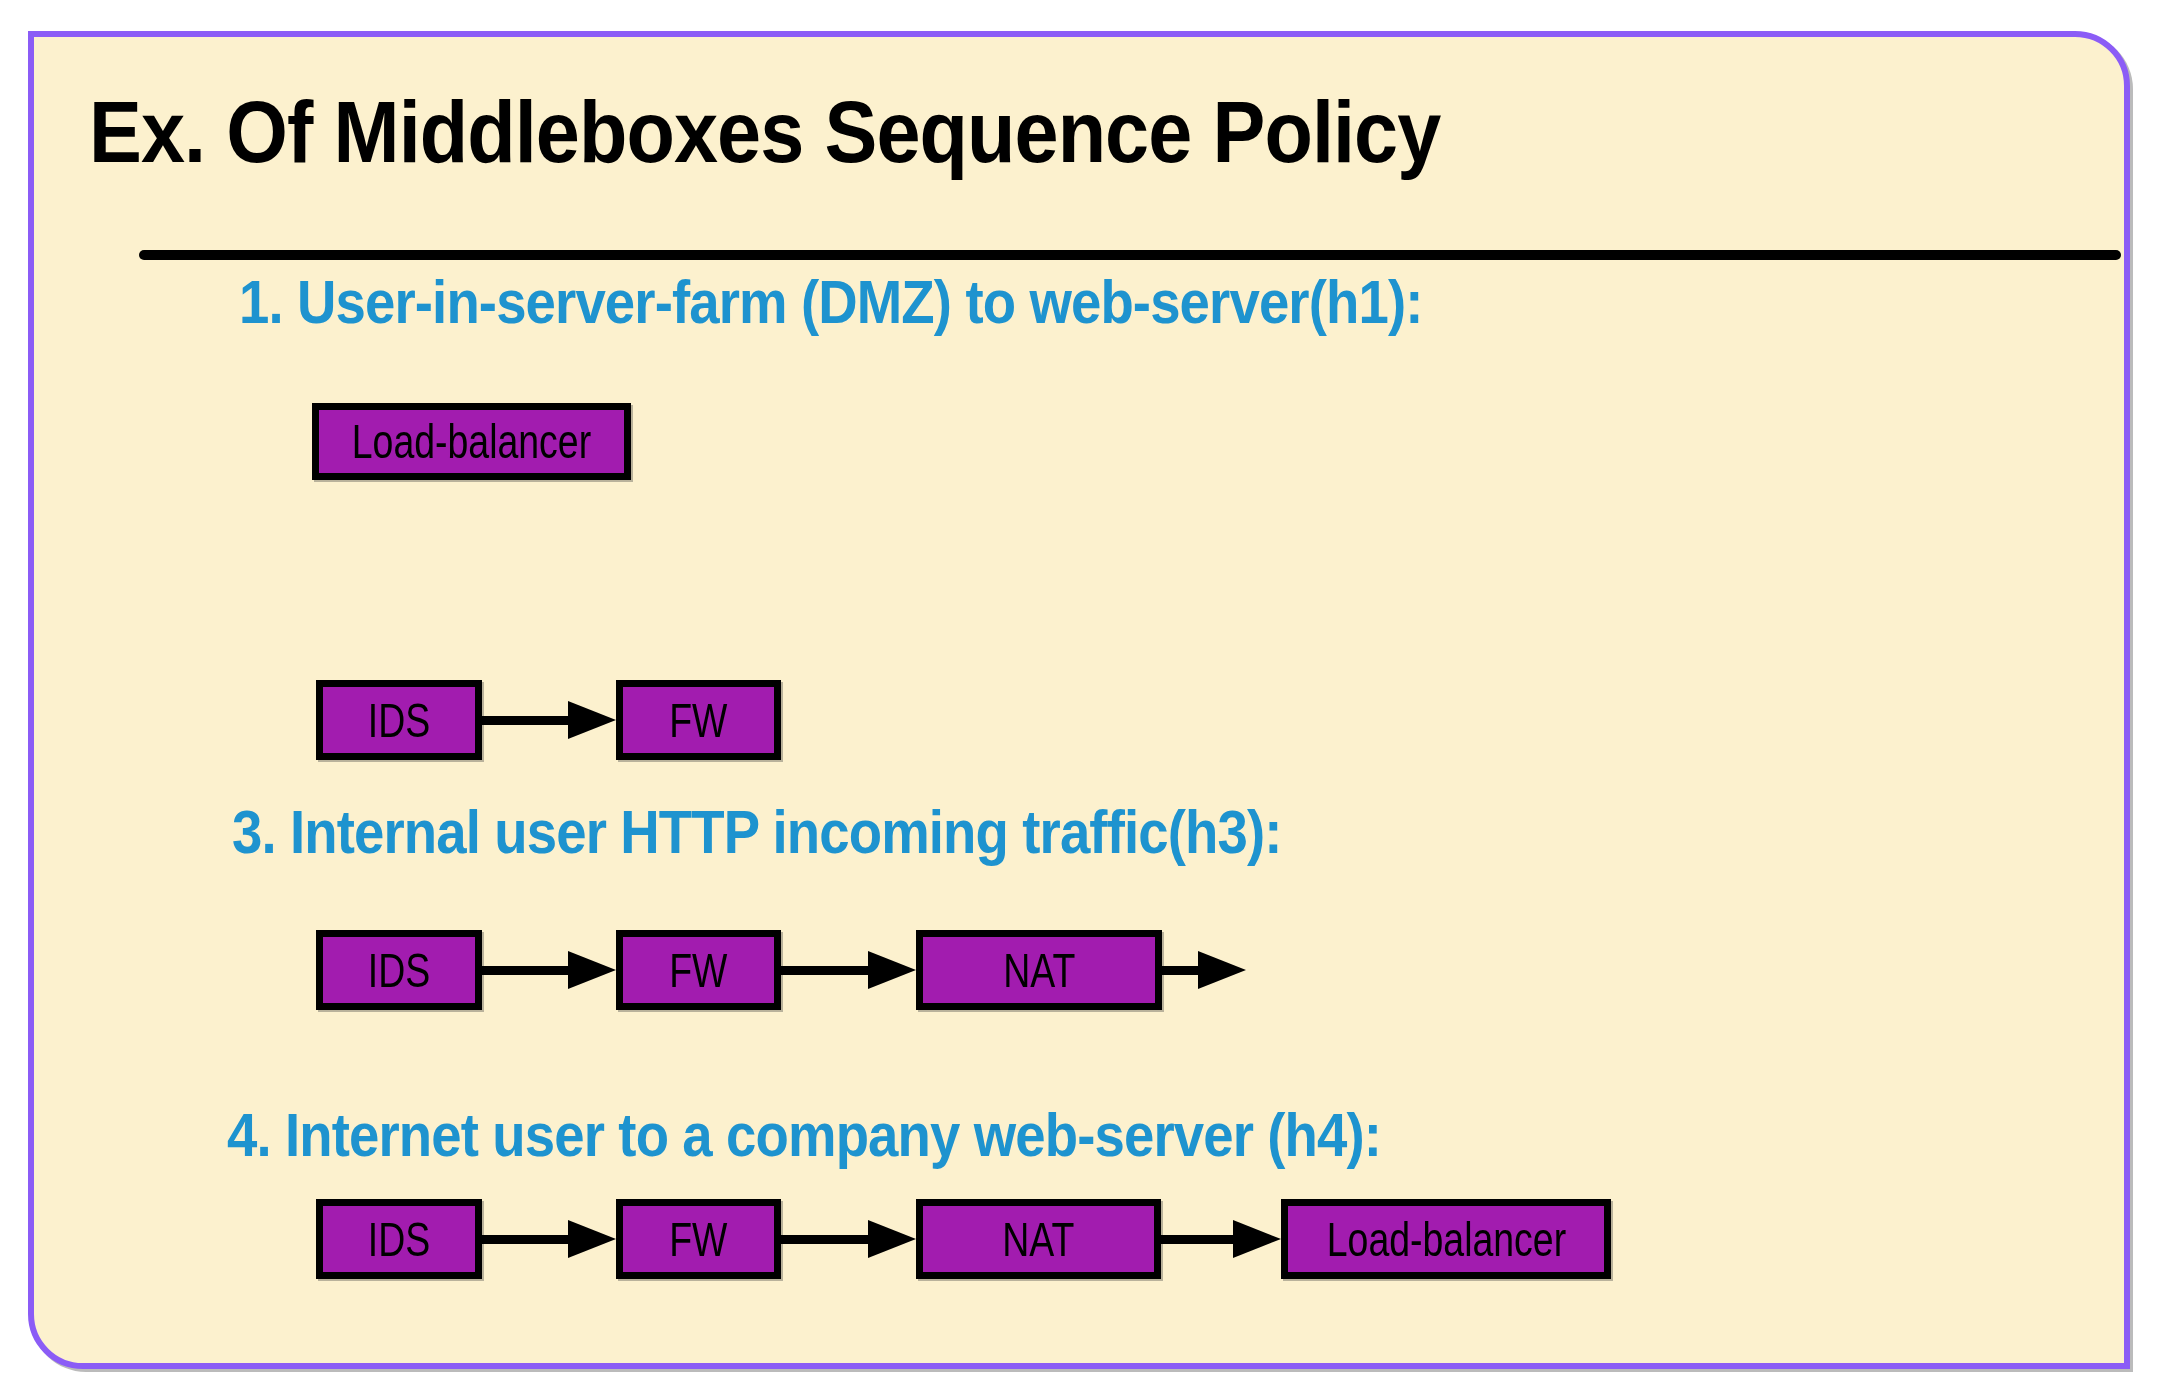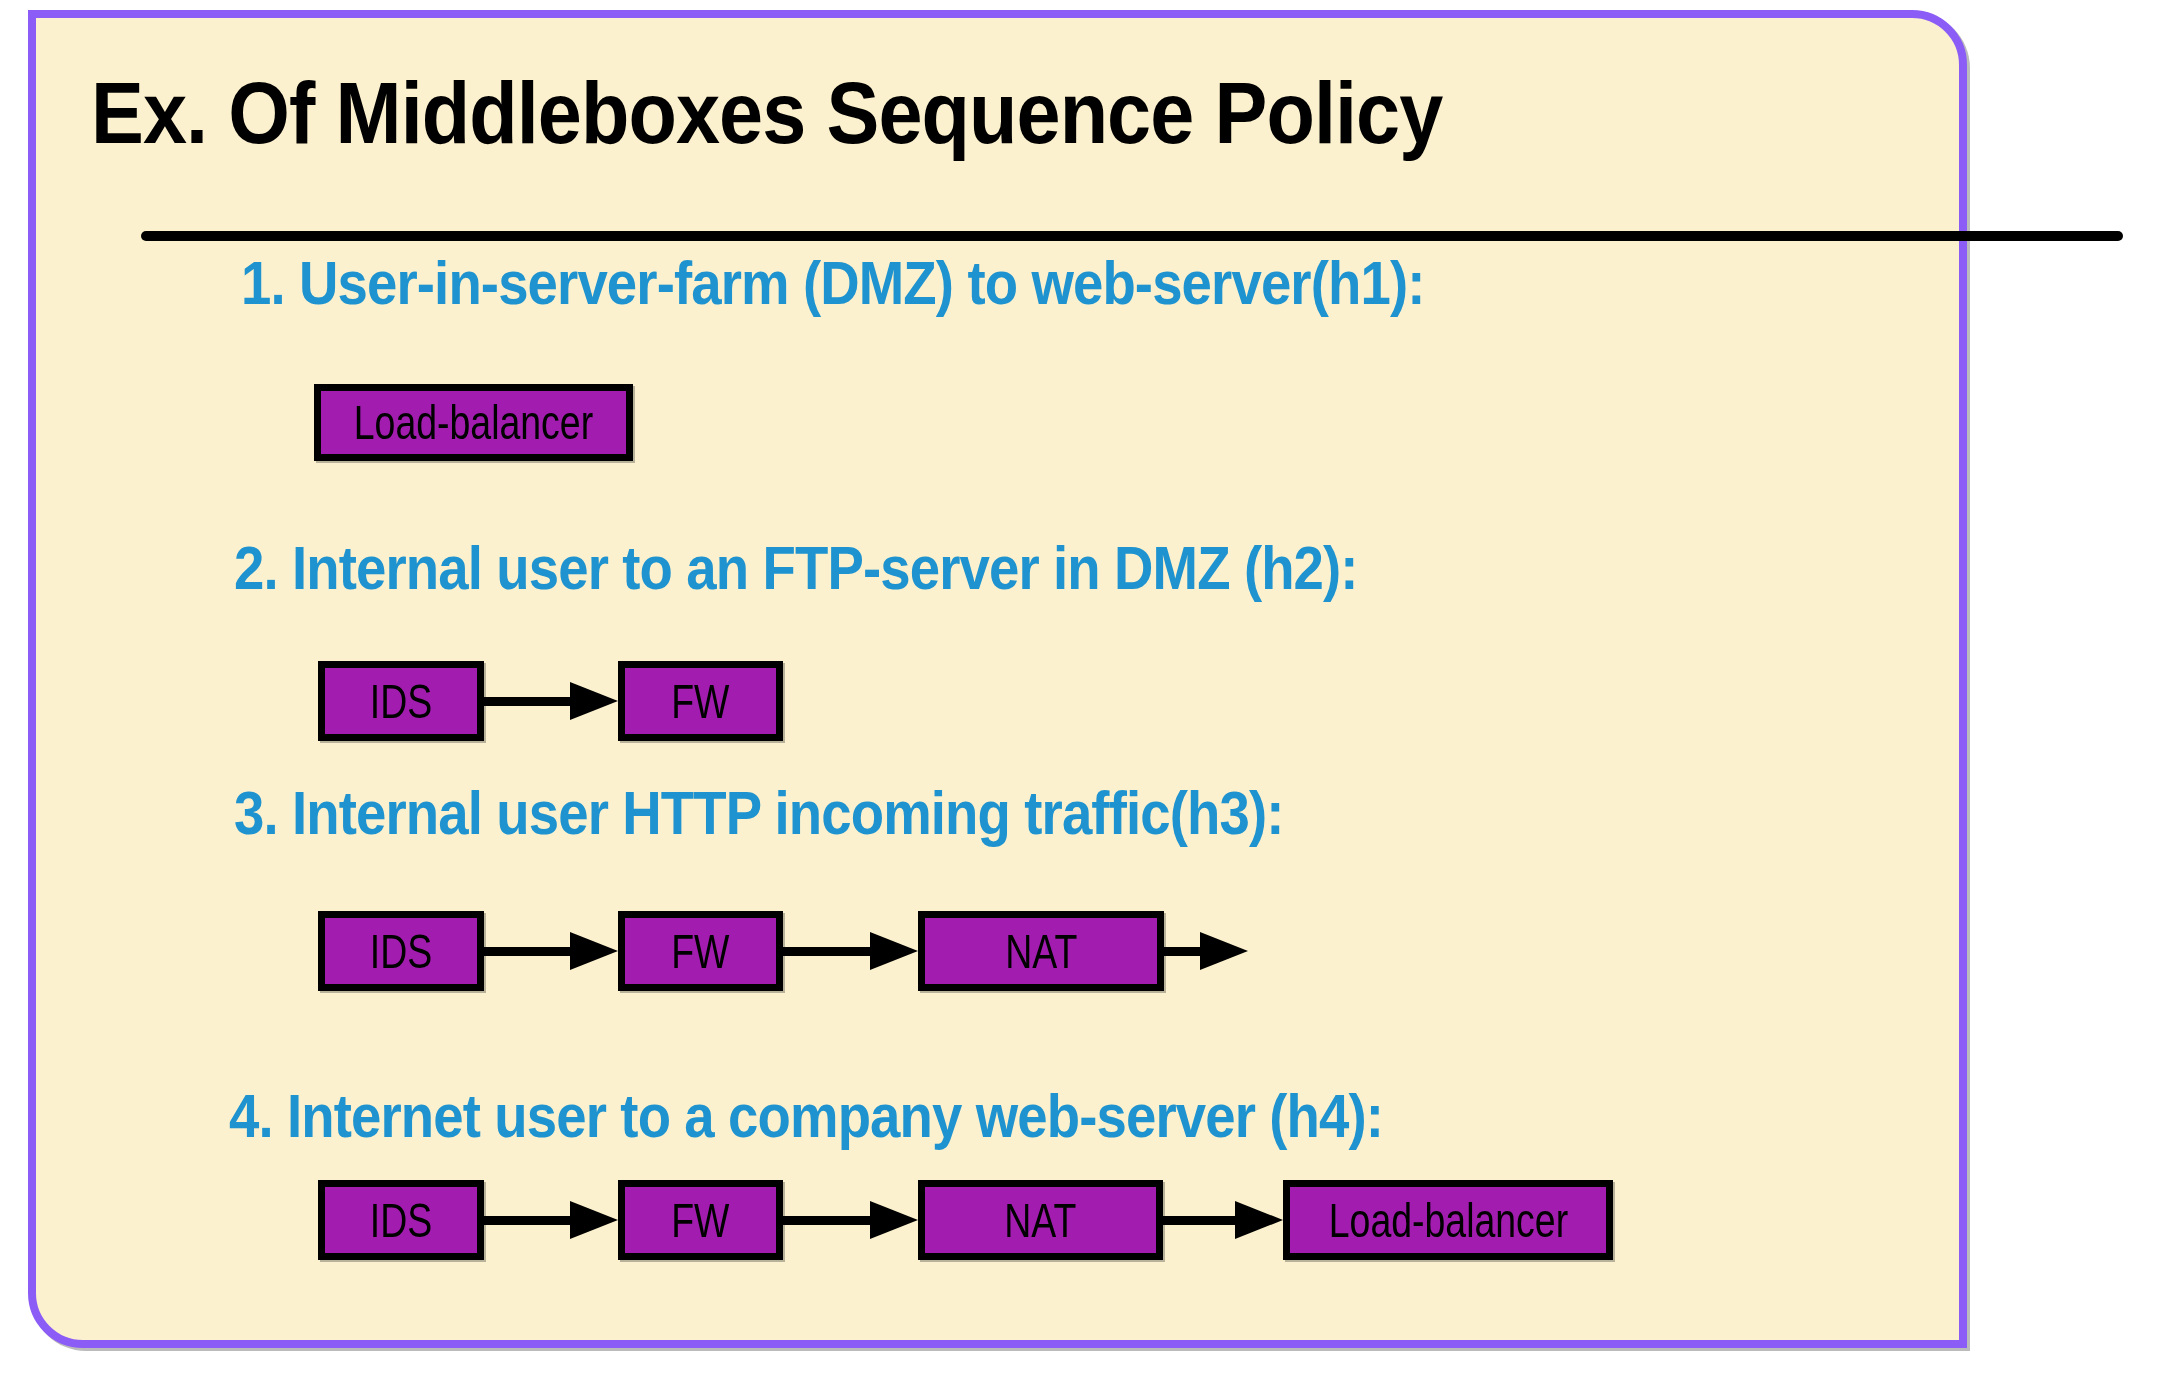--- a/index.html
+++ b/index.html
@@ -13,25 +13,25 @@
   }
   .stage {
     position: relative;
     width: 2168px;
     height: 1391px;
     background: #ffffff;
   }
   .slide {
     position: absolute;
     left: 28px;
-    top: 10px;
-    width: 1939px;
+    top: 31px;
+    width: 2102px;
     height: 1338px;
     background: #FCF1CE;
-    border: 8px solid #8b5cf6;
+    border: 6px solid #8b5cf6;
     border-radius: 0 55px 0 55px;
     box-sizing: border-box;
     box-shadow: 3px 3px 0 rgba(60,60,60,0.35);
   }
   .slide-title {
     position: absolute;
     left: 55px;
     top: 42px;
     font-size: 88px;
     font-weight: bold;
@@ -116,23 +116,20 @@
 
     <div class="title-rule"></div>
 
     <div class="policy-heading h1pos">
       <span class="squeeze">1. User-in-server-farm (DMZ) to web-server(h1):</span>
     </div>
     <div class="mbox" style="left:278px; top:366px; width:319px; height:77px;">
       <span class="mbox-label">Load-balancer</span>
     </div>
 
-    <div class="policy-heading h2pos">
-      <span class="squeeze">2. Internal user to an FTP-server in DMZ (h2):</span>
-    </div>
     <div class="mbox" style="left:282px; top:643px; width:166px; height:80px;">
       <span class="mbox-label">IDS</span>
     </div>
     <div class="arrow-line" style="left:448px; top:679px; width:88px;"></div>
     <div class="arrow-head" style="left:534px; top:664px;"></div>
     <div class="mbox" style="left:582px; top:643px; width:165px; height:80px;">
       <span class="mbox-label">FW</span>
     </div>
 
     <div class="policy-heading h3pos">

